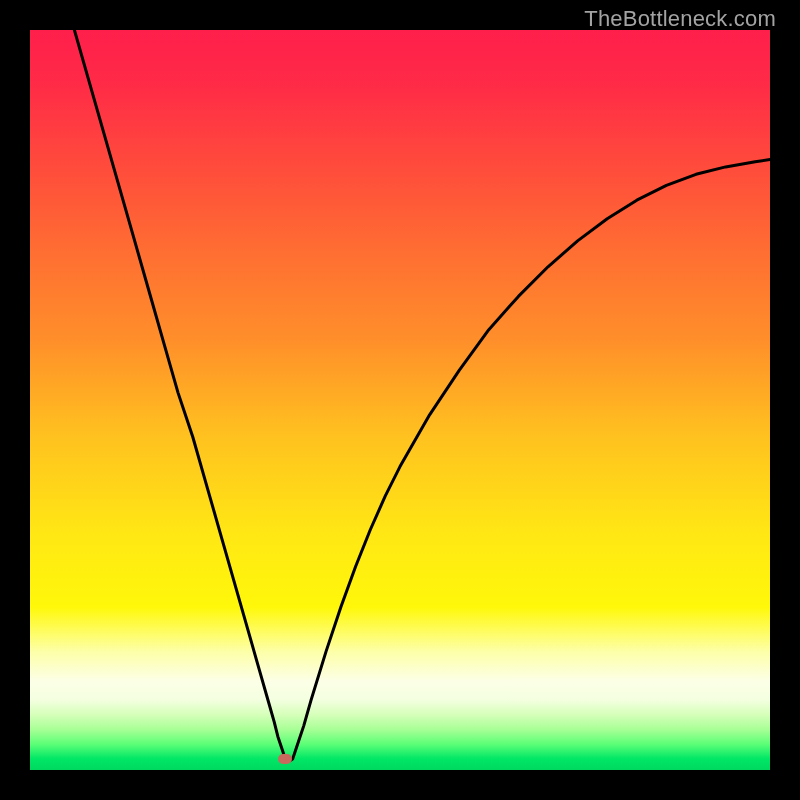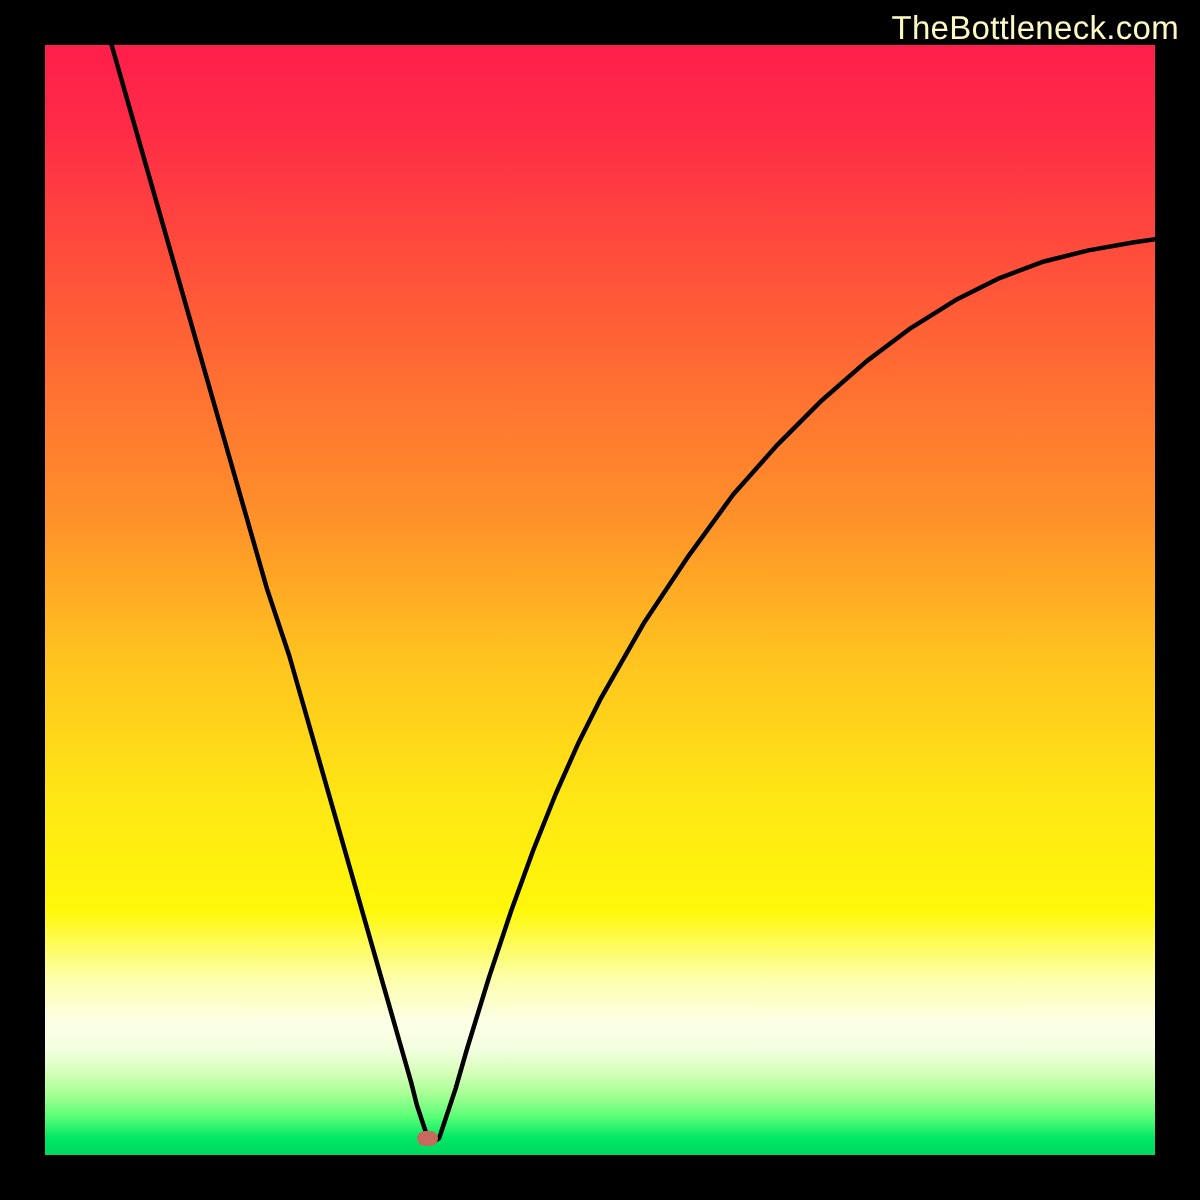--- a/index.html
+++ b/index.html
@@ -38,22 +38,22 @@
   .marker {
     position: absolute;
     width: 14px;
     height: 10px;
     border-radius: 5px;
     transform: translate(-50%, -50%);
   }
   .watermark {
     position: absolute;
     top: 6px;
-    right: 14px;
-    color: #fef9c3;
+    right: 24px;
+    color: #a3a3a3;
     font-size: 22px;
     font-weight: 500;
     letter-spacing: 0.2px;
   }
 </style>
 </head>
 <body>
 
 <div class="frame">
   <div class="watermark">TheBottleneck.com</div>

